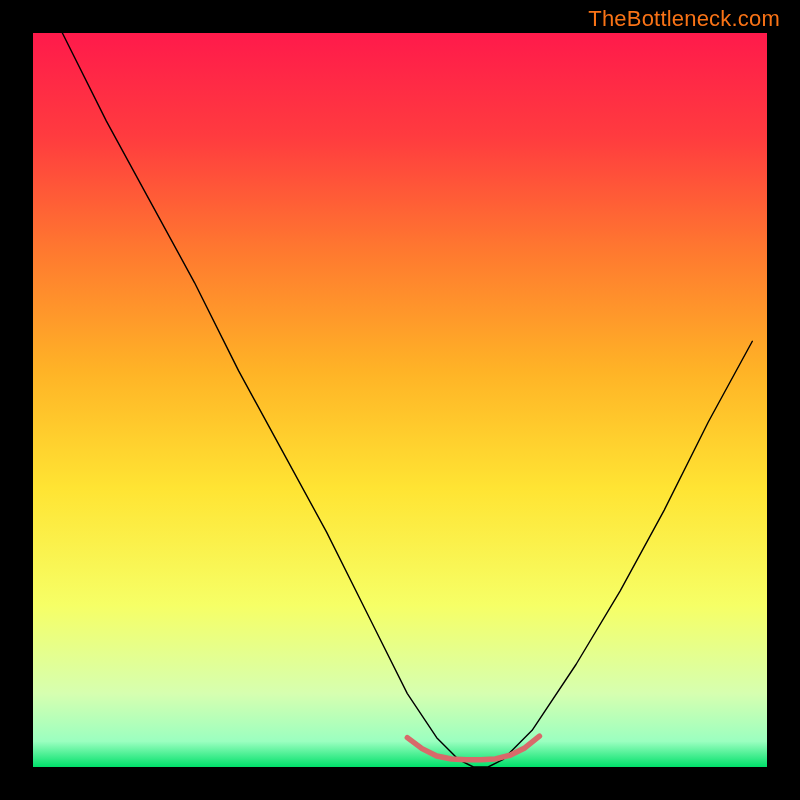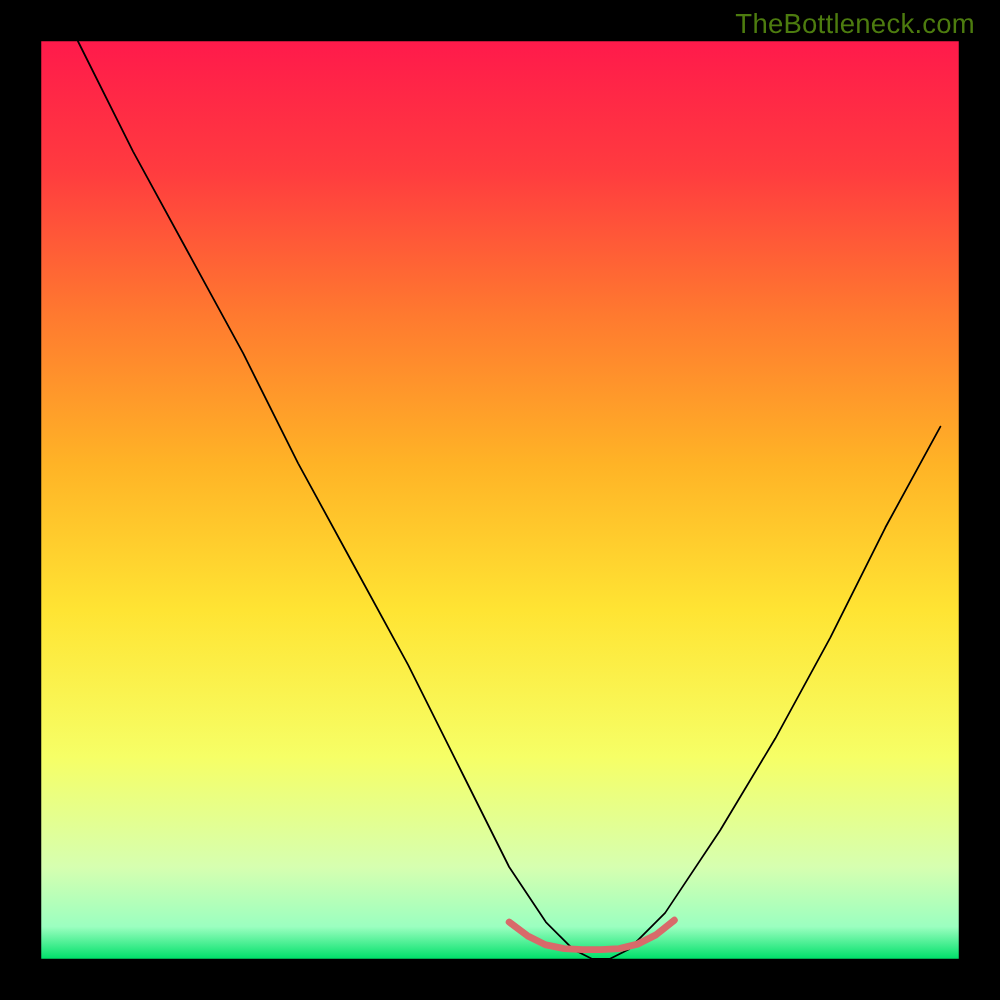--- a/index.html
+++ b/index.html
@@ -16,21 +16,21 @@
     left: 0;
     top: 0;
     width: 800px;
     height: 800px;
     background: #000;
   }
   .watermark {
     position: absolute;
     top: 6px;
     right: 20px;
-    color: #4d7c0f;
+    color: #f97316;
     font-size: 22px;
     font-weight: 500;
     letter-spacing: 0.2px;
     z-index: 5;
     pointer-events: none;
   }
   svg.plot {
     position: absolute;
     left: 0;
     top: 0;

